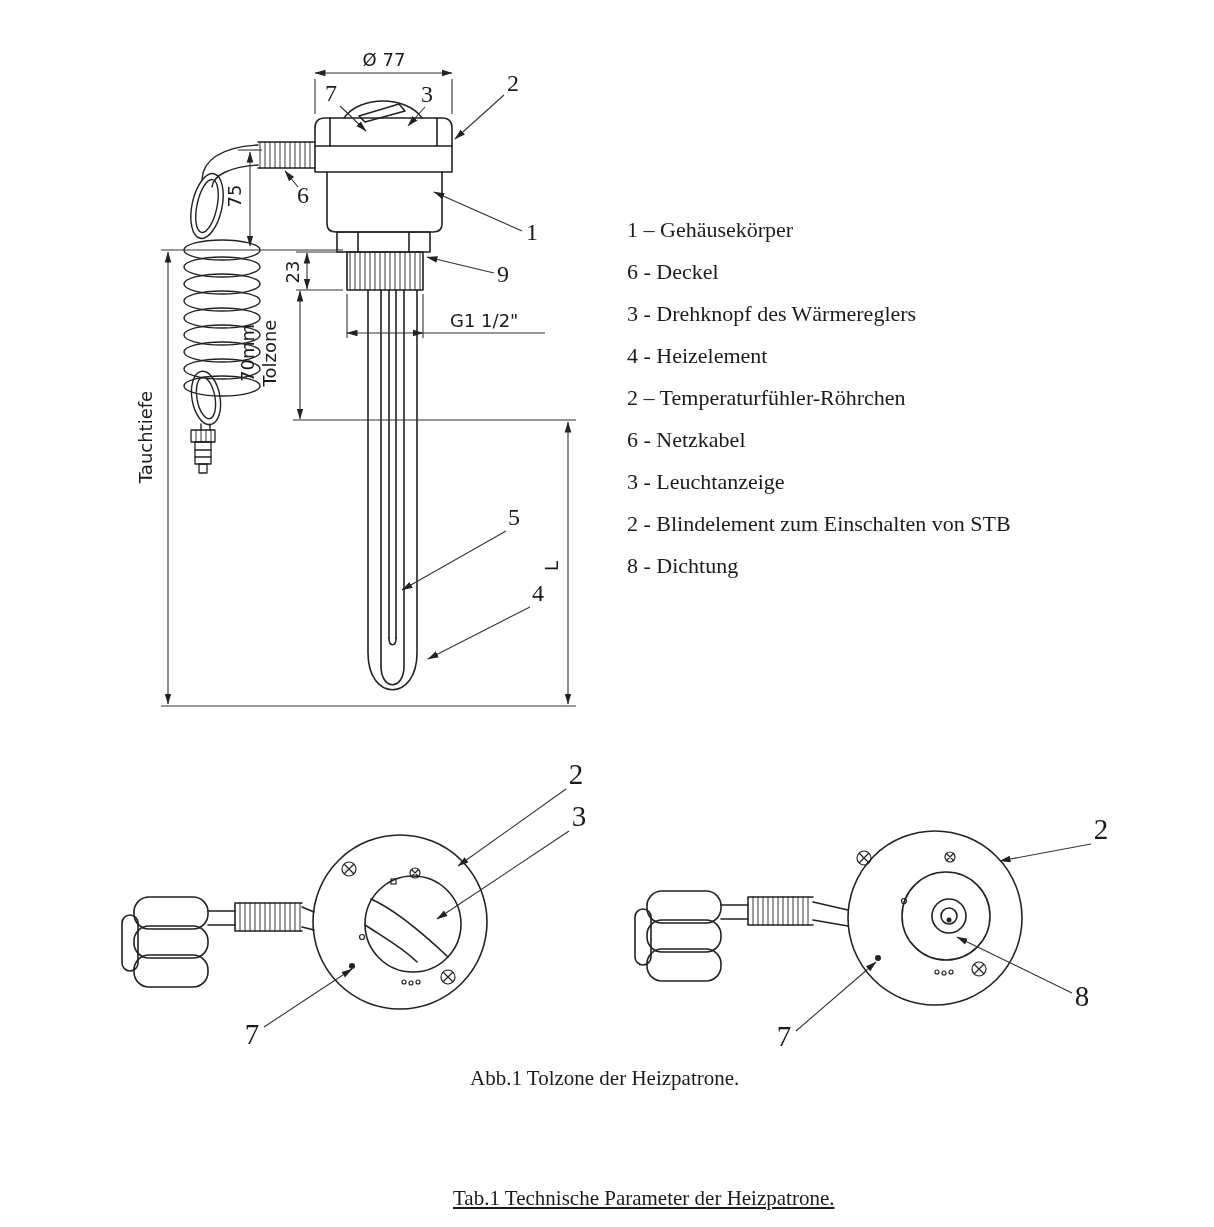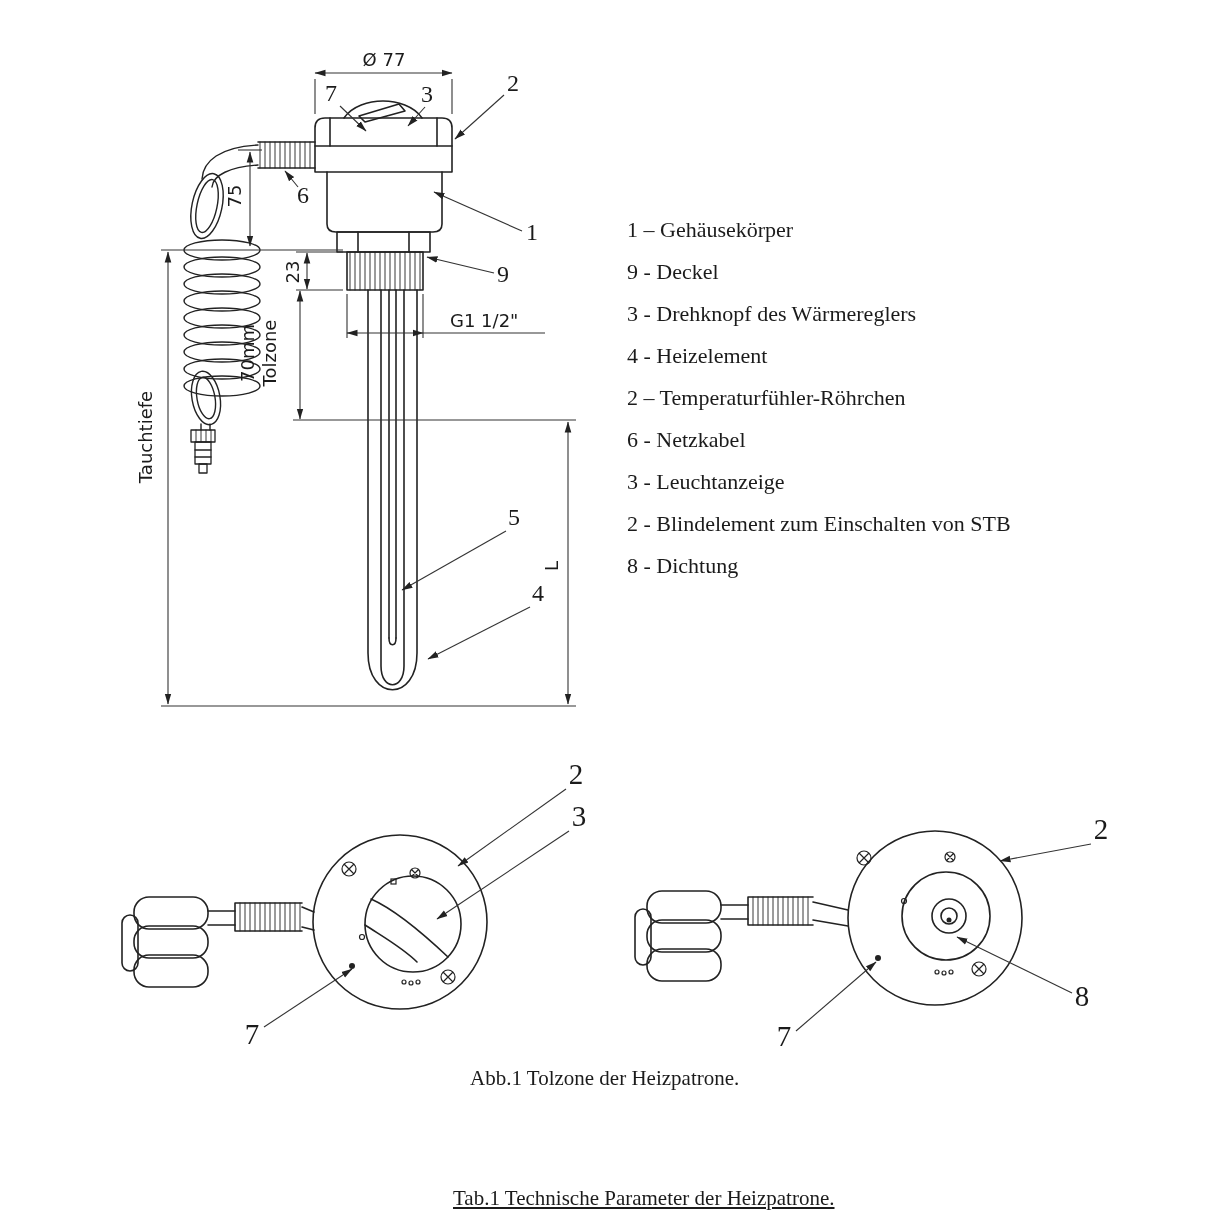--- a/index.html
+++ b/index.html
@@ -229,21 +229,21 @@
   </g>
   <g>
     <text class="callout-lg" x="1101" y="839" text-anchor="middle">2</text>
     <text class="callout-lg" x="1082" y="1006" text-anchor="middle">8</text>
     <text class="callout-lg" x="784" y="1046" text-anchor="middle">7</text>
   </g>
 </svg>
 
   <div class="legend">
     <div class="legend-item">1 – Gehäusekörper</div>
-    <div class="legend-item">9 - Deckel</div>
+    <div class="legend-item">6 - Deckel</div>
     <div class="legend-item">3 - Drehknopf des Wärmereglers</div>
     <div class="legend-item">4 - Heizelement</div>
     <div class="legend-item">2 – Temperaturfühler-Röhrchen</div>
     <div class="legend-item">6 - Netzkabel</div>
     <div class="legend-item">3 - Leuchtanzeige</div>
     <div class="legend-item">2 - Blindelement zum Einschalten von STB</div>
     <div class="legend-item">8 - Dichtung</div>
   </div>
 
   <div class="caption caption-fig">Abb.1 Tolzone der Heizpatrone.</div>

